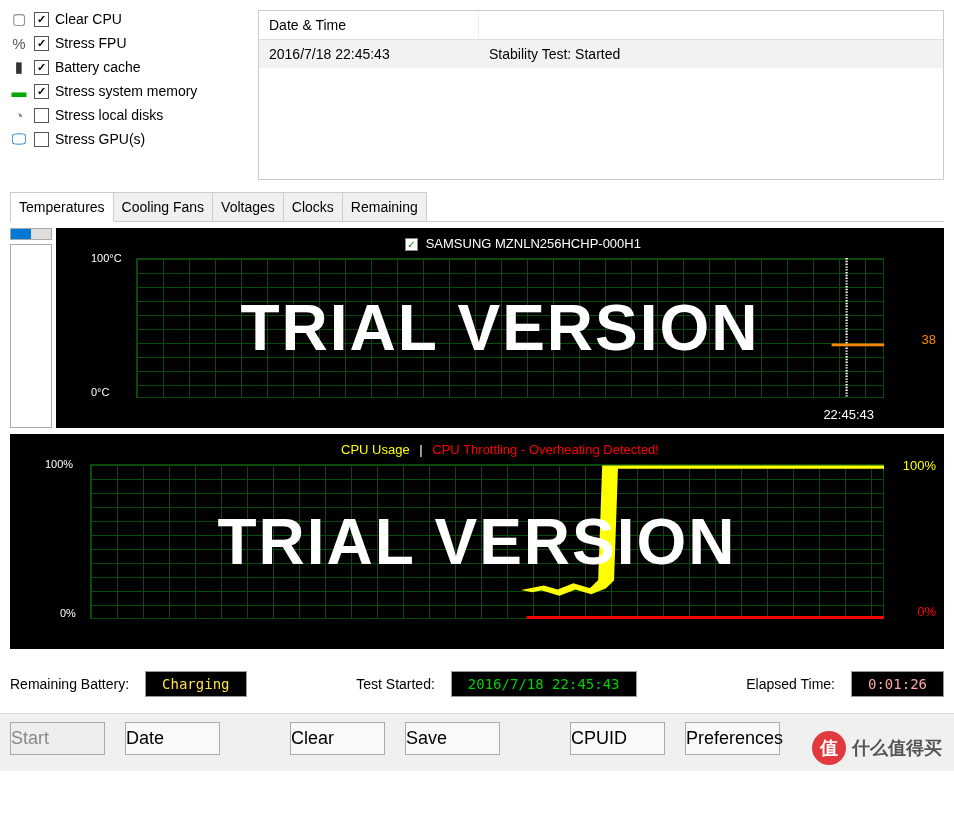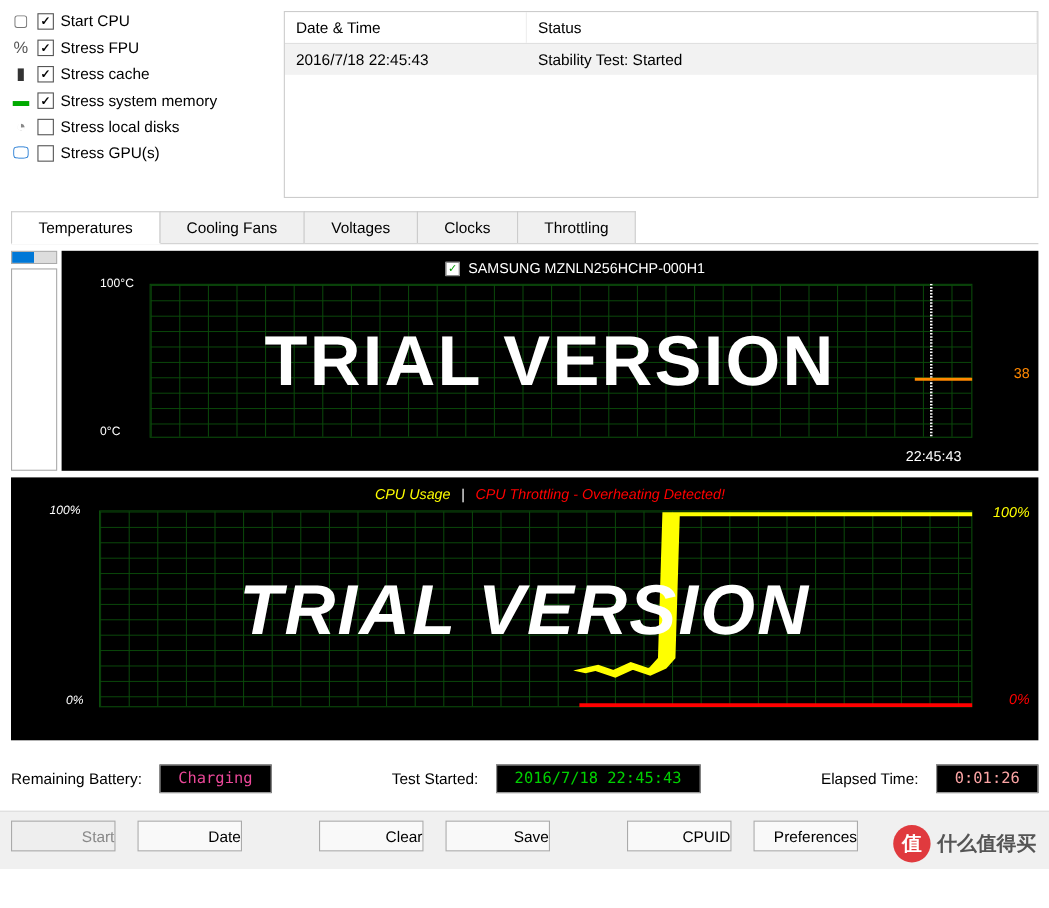--- a/index.html
+++ b/index.html
@@ -72,21 +72,21 @@
   }
   .log-row { background: #f2f2f2; }
   .col-date { width: 220px; }
   .col-status { flex: 1; }
   .tabs {
     display: flex;
     border-bottom: 1px solid #ccc;
     margin: 12px 10px 0 10px;
   }
   .tab {
-    padding: 6px 24px;
+    padding: 6px 8px;
     border: 1px solid #ccc;
     border-bottom: none;
     background: #f0f0f0;
     margin-right: -1px;
     font-size: 14px;
     position: relative;
   }
   .tab.active {
     background: #fff;
     border-bottom: 1px solid #fff;
@@ -118,22 +118,21 @@
     flex: 1;
     position: relative;
     padding: 10px 60px 30px 80px;
     height: 200px;
   }
   .chart-box-full {
     margin: 6px 10px;
     background: #000;
     position: relative;
     padding: 10px 60px 30px 80px;
-    height: 239px;
-    font-style: italic;
+    height: 215px;
   }
   .chart-title {
     position: absolute;
     top: 8px;
     left: 0;
     right: 0;
     text-align: center;
     font-size: 13px;
     color: #fff;
     margin-left: 46px;
@@ -212,22 +211,22 @@
     padding: 8px 10px 16px 10px;
     background: #f0f0f0;
     border-top: 1px solid #ddd;
     align-items: center;
   }
   .btn {
     border: 1px solid #aaa;
     background: #f9f9f9;
     padding: 5px 0;
     width: 95px;
-    text-align: right;
-    font-size: 14px;
+    text-align: left;
+    font-size: 18px;
   }
   .btn.disabled {
     color: #888;
     background: #eee;
   }
   .watermark-logo {
     position: absolute;
     right: 12px;
     bottom: 6px;
     display: flex;
@@ -253,68 +252,67 @@
   .throttle-line { stroke: #ff0000; stroke-width: 2; fill: none; }
 </style>
 </head>
 <body>
 
 <div class="top-section">
   <div class="stress-options" id="stress-list">
       <div class="stress-row">
         <span class="stress-icon" style="color:#777">▢</span>
         <span class="checkbox checked"></span>
-        <span>Start CPU</span>
+        <span>Clear CPU</span>
       </div>
       <div class="stress-row">
         <span class="stress-icon" style="color:#555">%</span>
         <span class="checkbox checked"></span>
         <span>Stress FPU</span>
       </div>
       <div class="stress-row">
         <span class="stress-icon" style="color:#333">▮</span>
         <span class="checkbox checked"></span>
-        <span>Stress cache</span>
+        <span>Battery cache</span>
       </div>
       <div class="stress-row">
         <span class="stress-icon" style="color:#0a0">▬</span>
         <span class="checkbox checked"></span>
         <span>Stress system memory</span>
       </div>
       <div class="stress-row">
         <span class="stress-icon" style="color:#888">◔</span>
         <span class="checkbox "></span>
         <span>Stress local disks</span>
       </div>
       <div class="stress-row">
         <span class="stress-icon" style="color:#06c">🖵</span>
         <span class="checkbox "></span>
         <span>Stress GPU(s)</span>
       </div>
     </div>
   <div class="log-table">
     <div class="log-header">
       <div class="col-date">Date &amp; Time</div>
-      <div class="col-status">Status</div>
     </div>
     <div id="log-rows">
         <div class="log-row">
           <div class="col-date">2016/7/18 22:45:43</div>
           <div class="col-status">Stability Test: Started</div>
         </div>
       </div>
   </div>
 </div>
 
 <div class="tabs" id="tabs-bar">
     <div class="tab active">Temperatures</div>
     <div class="tab">Cooling Fans</div>
     <div class="tab">Voltages</div>
     <div class="tab">Clocks</div>
-    <div class="tab">Throttling</div>
+    <div class="tab">Remaining</div>
   </div>
 
 <div class="chart-area">
   <div class="chart-sidebar">
     <div class="thumb"></div>
     <div class="thumb blank"></div>
   </div>
   <div class="chart-box">
     <div class="chart-title">
       <span class="legend-cb">✓</span>
@@ -346,21 +344,21 @@
   </svg>
   <div class="watermark">TRIAL VERSION</div>
   <div class="y-label" style="top:24px">100%</div>
   <div class="y-label" style="bottom:30px;left:50px">0%</div>
   <div class="r-label" style="top:24px;color:#ffff00">100%</div>
   <div class="r-label" style="bottom:30px;color:#ff0000">0%</div>
 </div>
 
 <div class="status-bar">
   <span class="status-label">Remaining Battery:</span>
-  <span class="status-value" style="color:#ec4899">Charging</span>
+  <span class="status-value" style="color:#fde047">Charging</span>
   <span style="flex:0.5"></span>
   <span class="status-label">Test Started:</span>
   <span class="status-value" style="color:#00d000">2016/7/18 22:45:43</span>
   <span style="flex:0.5"></span>
   <span class="status-label">Elapsed Time:</span>
   <span class="status-value" style="color:#fca5a5">0:01:26</span>
 </div>
 
 <div class="button-bar" style="position:relative">
   <div class="btn disabled">Start</div>

